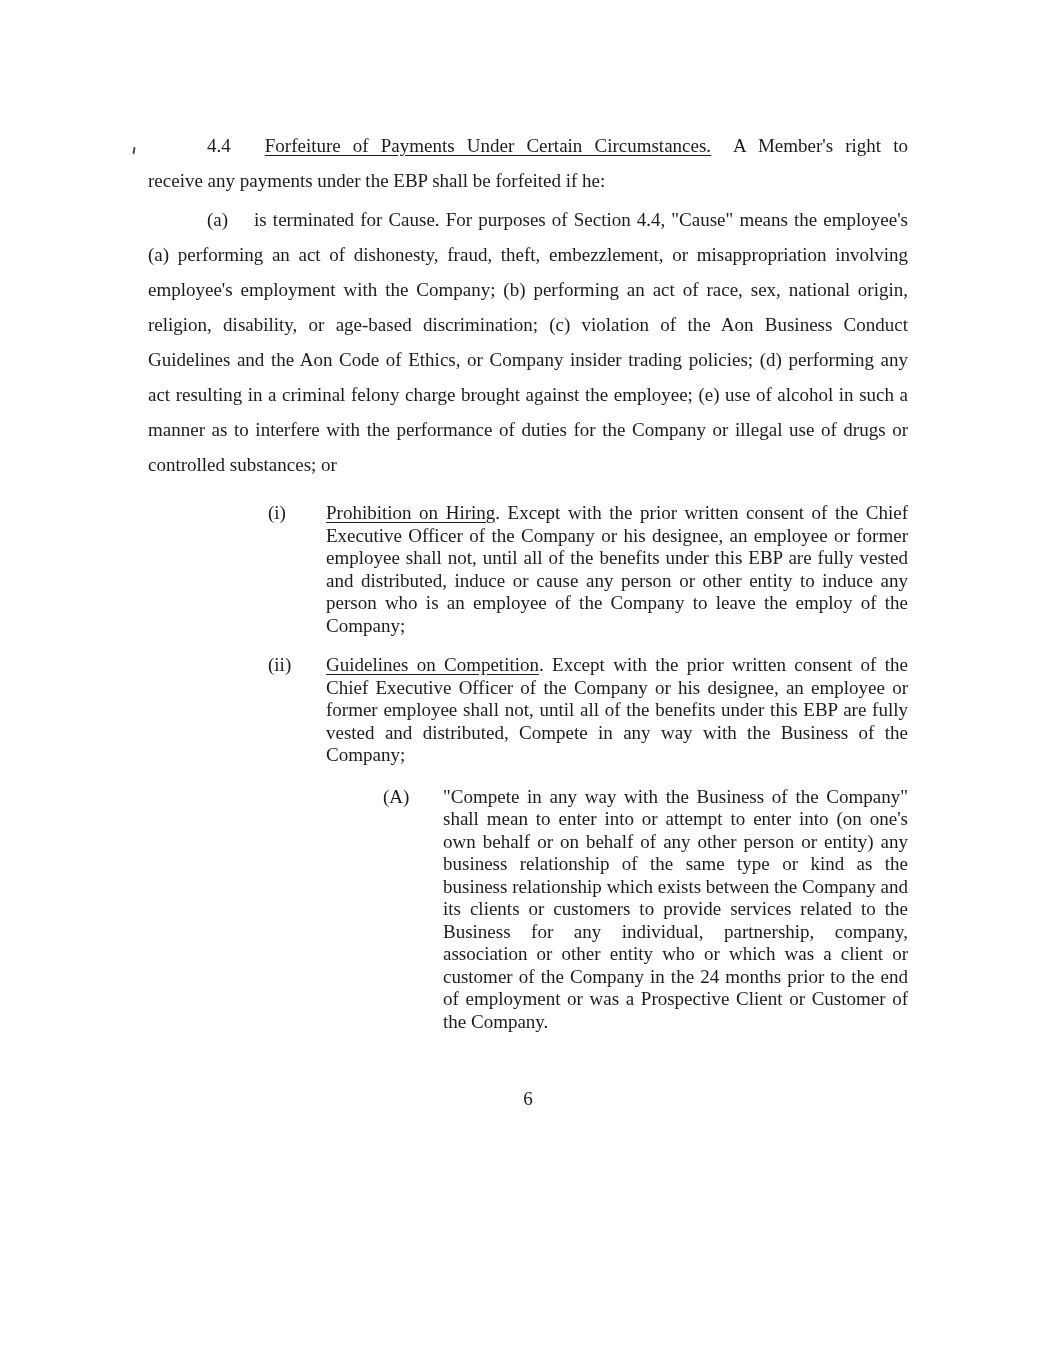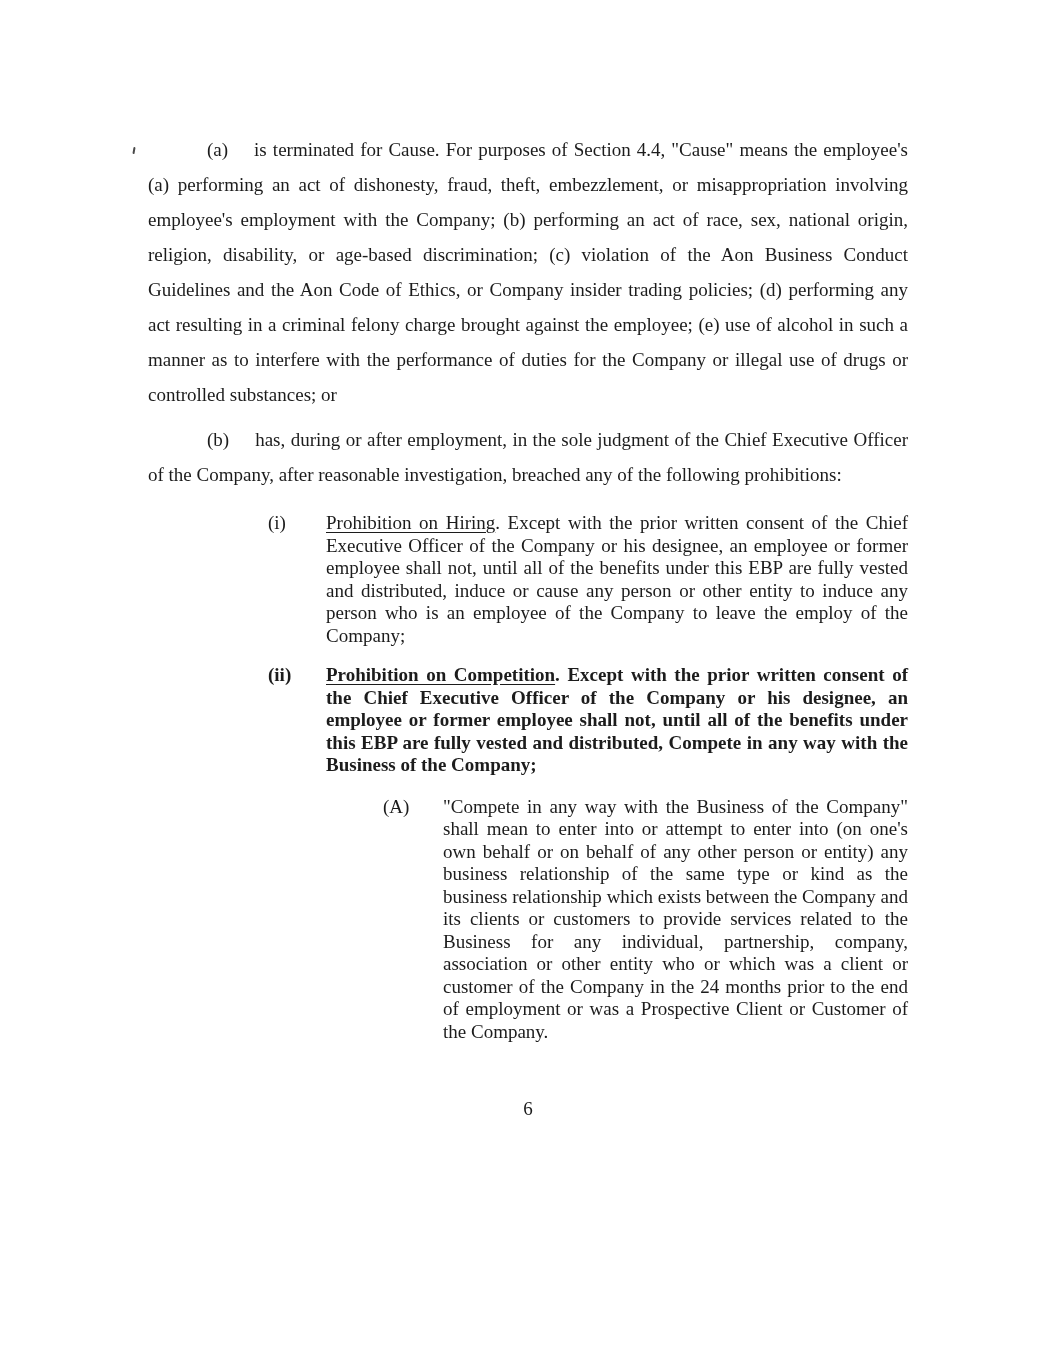--- a/index.html
+++ b/index.html
@@ -24,21 +24,21 @@
     text-indent:59px;
   }
   .pa{margin-top:4px;}
   .pb{margin-top:10px;}
   .sub{
     display:flex;
     font-size:19px;
     line-height:22.5px;
   }
   .si{margin-left:120px;margin-top:20px;}
-  .sii{margin-left:120px;margin-top:17px;font-weight:bold;}
+  .sii{margin-left:120px;margin-top:17px;}
   .sa{margin-left:235px;margin-top:19px;}
   .slabel{flex:0 0 58px;}
   .slabelA{flex:0 0 60px;}
   .stext{flex:1 1 auto;text-align:justify;}
   .u{text-decoration:underline;text-underline-offset:3px;}
   .tab{display:inline-block;}
   .w34{width:34px;}
   .w26{width:26px;}
   .w22{width:22px;}
   .pagenum{
@@ -58,33 +58,33 @@
 </style>
 </head>
 <body>
 
 <div class="page">
 
   <div class="artifact"></div>
 
   <div class="content">
 
+    <p class="para heading"><span>4.4</span><span class="tab w34"></span><span class="u">Forfeiture of Payments Under Certain Circumstances.</span><span class="tab w22"></span><span>A Member's right to receive any payments under the EBP shall be forfeited if he:</span></p>
 
     <p class="para pa"><span>(a)</span><span class="tab w26"></span><span>is terminated for Cause.  For purposes of Section 4.4, "Cause" means the employee's (a) performing an act of dishonesty, fraud, theft, embezzlement, or misappropriation involving employee's employment with the Company; (b) performing an act of race, sex, national origin, religion, disability, or age-based discrimination; (c) violation of the Aon Business Conduct Guidelines and the Aon Code of Ethics, or Company insider trading policies; (d) performing any act resulting in a criminal felony charge brought against the employee; (e) use of alcohol in such a manner as to interfere with the performance of duties for the Company or illegal use of drugs or controlled substances; or</span></p>
 
-    <p class="para pb"><span>(b)</span><span class="tab w26"></span><span>has, during or after employment, in the sole judgment of the Chief Executive Officer of the Company, after reasonable investigation, breached any of the following prohibitions:</span></p>
 
     <div class="sub si">
       <div class="slabel">(i)</div>
       <div class="stext"><span class="u">Prohibition on Hiring</span><span>.  Except with the prior written consent of the Chief Executive Officer of the Company or his designee, an employee or former employee shall not, until all of the benefits under this EBP are fully vested and distributed, induce or cause any person or other entity to induce any person who is an employee of the Company to leave the employ of the Company;</span></div>
     </div>
 
     <div class="sub sii">
       <div class="slabel">(ii)</div>
-      <div class="stext"><span class="u">Prohibition on Competition</span><span>.  Except with the prior written consent of the Chief Executive Officer of the Company or his designee, an employee or former employee shall not, until all of the benefits under this EBP are fully vested and distributed, Compete in any way with the Business of the Company;</span></div>
+      <div class="stext"><span class="u">Guidelines on Competition</span><span>.  Except with the prior written consent of the Chief Executive Officer of the Company or his designee, an employee or former employee shall not, until all of the benefits under this EBP are fully vested and distributed, Compete in any way with the Business of the Company;</span></div>
     </div>
 
     <div class="sub sa">
       <div class="slabelA">(A)</div>
       <div class="stext">"Compete in any way with the Business of the Company" shall mean to enter into or attempt to enter into (on one's own behalf or on behalf of any other person or entity) any business relationship of the same type or kind as the business relationship which exists between the Company and its clients or customers to provide services related to the Business for any individual, partnership, company, association or other entity who or which was a client or customer of the Company in the 24 months prior to the end of employment or was a Prospective Client or Customer of the Company.</div>
     </div>
 
     <div class="pagenum">6</div>
 
   </div>

